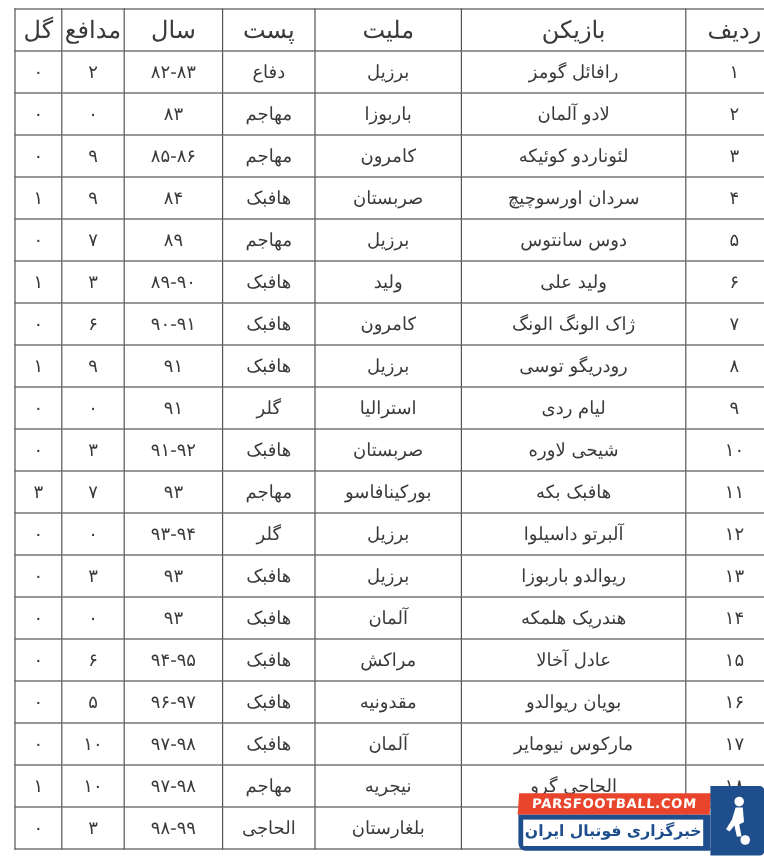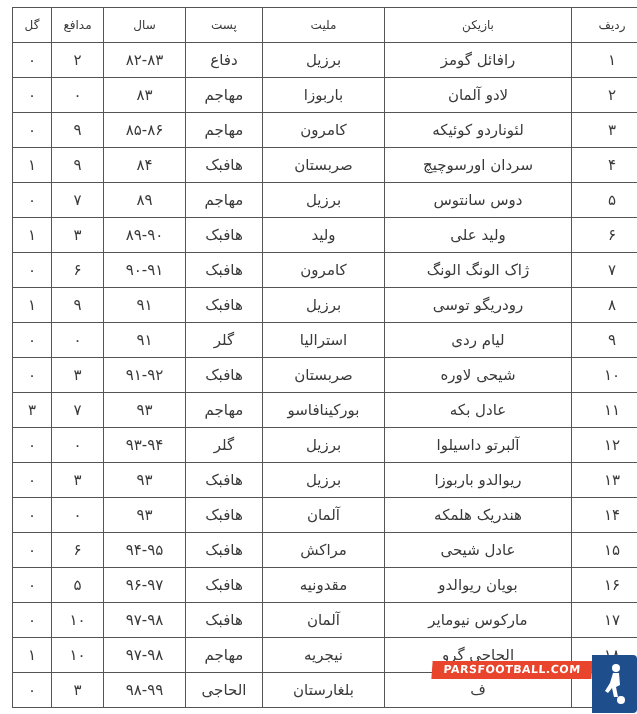--- a/index.html
+++ b/index.html
@@ -32,21 +32,21 @@
       height: 34px;
       padding: 0;
       text-align: center;
       vertical-align: middle;
       font-size: 15px;
       white-space: nowrap;
       overflow: hidden;
       direction: rtl;
     }
     tr.header td {
-      font-size: 12px;
+      font-size: 20px;
     }
     col.c-goals { width: 39px; }
     col.c-games { width: 52px; }
     col.c-year { width: 82px; }
     col.c-pos { width: 77px; }
     col.c-nat { width: 122px; }
     col.c-name { width: 187px; }
     col.c-row { width: 81px; }
 
     .watermark {
@@ -223,21 +223,21 @@
           <td>صربستان</td>
           <td>شیحی لاوره</td>
           <td>۱۰</td>
         </tr>
         <tr>
           <td>۳</td>
           <td>۷</td>
           <td>۹۳</td>
           <td>مهاجم</td>
           <td>بورکینافاسو</td>
-          <td>عادل بکه</td>
+          <td>هافبک بکه</td>
           <td>۱۱</td>
         </tr>
         <tr>
           <td>۰</td>
           <td>۰</td>
           <td>۹۳-۹۴</td>
           <td>گلر</td>
           <td>برزیل</td>
           <td>آلبرتو داسیلوا</td>
           <td>۱۲</td>
@@ -259,21 +259,21 @@
           <td>آلمان</td>
           <td>هندریک هلمکه</td>
           <td>۱۴</td>
         </tr>
         <tr>
           <td>۰</td>
           <td>۶</td>
           <td>۹۴-۹۵</td>
           <td>هافبک</td>
           <td>مراکش</td>
-          <td>عادل شیحی</td>
+          <td>عادل آخالا</td>
           <td>۱۵</td>
         </tr>
         <tr>
           <td>۰</td>
           <td>۵</td>
           <td>۹۶-۹۷</td>
           <td>هافبک</td>
           <td>مقدونیه</td>
           <td>بویان ریوالدو</td>
           <td>۱۶</td>
@@ -304,20 +304,23 @@
           <td>بلغارستان</td>
           <td>ف</td>
           <td></td>
         </tr>
       </tbody>
   </table>
 </div>
 
 <div class="watermark">
   <div class="wm-top">PARSFOOTBALL.COM</div>
+  <div class="wm-bottom">
+    <div class="wm-bottom-inner">خبرگزاری فوتبال ایران</div>
+  </div>
   <div class="wm-logo">
     <svg width="28" height="42" viewBox="0 0 28 42">
       <circle cx="16" cy="5" r="4" fill="#fff"></circle>
       <path d="M13 10 L19 10 L20 22 L16 24 L18 34 L14 34 L12 25 L8 30 L5 28 L10 20 Z" fill="#fff"></path>
       <circle cx="21" cy="37" r="4" fill="#fff"></circle>
     </svg>
   </div>
 </div>
 
 </body></html>

